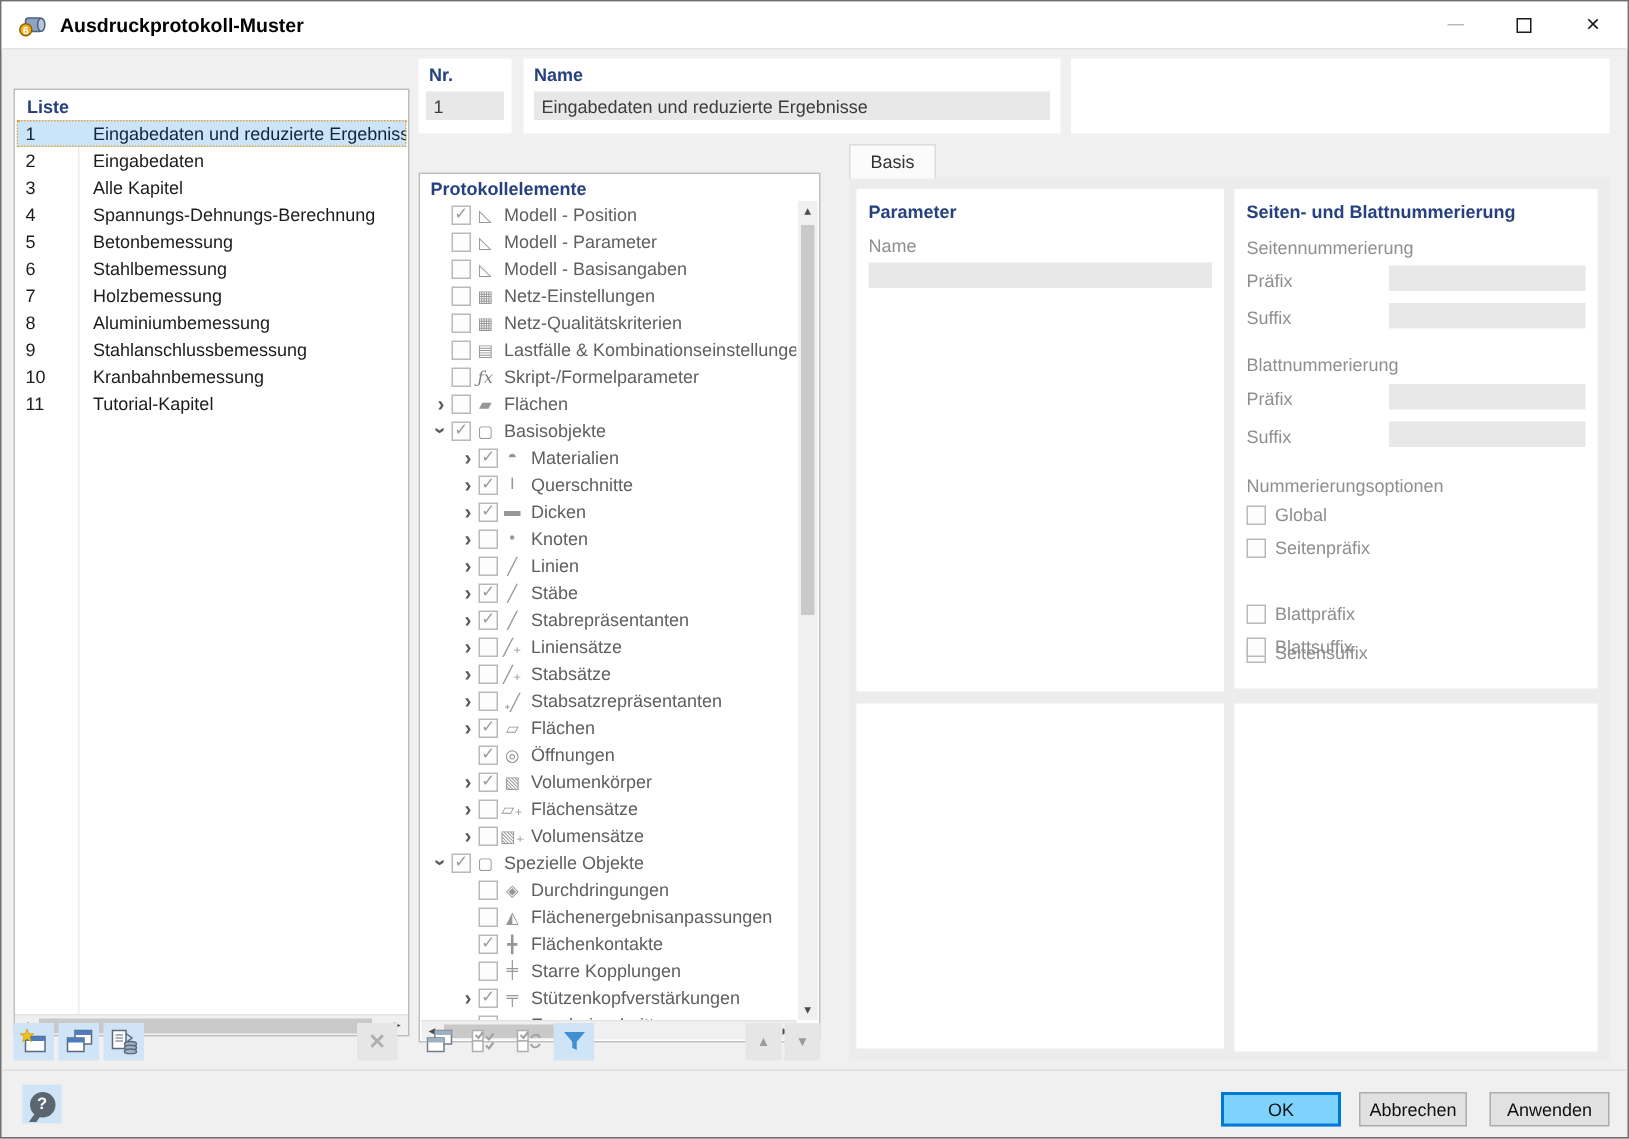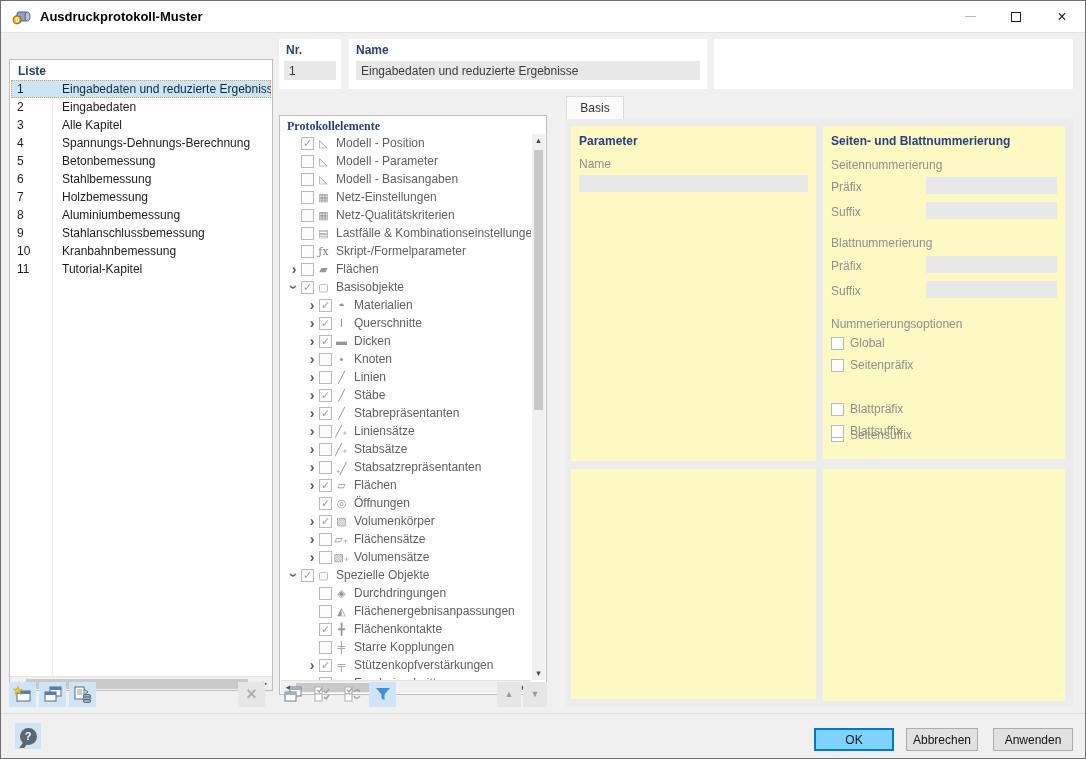--- a/index.html
+++ b/index.html
@@ -53,39 +53,39 @@
   #nrPanel { left:278px; top:38px; width:62px; height:50px; }
   #namePanel { left:348px; top:38px; width:358px; height:50px; }
   #emptyTopPanel { left:713px; top:38px; width:359px; height:50px; }
   .fieldlabel { position:absolute; left:7px; top:4px; }
   .inp { background:#e8e8e8; border:none; font-family:"Liberation Sans",sans-serif; font-size:12px; color:#3c3c3c; padding:0 5px; height:19px; }
   #nrPanel .inp { position:absolute; left:5px; top:22px; width:52px; }
   #namePanel .inp { position:absolute; left:7px; top:22px; width:344px; }
 
   
   #treePanel { left:278px; top:94px; width:268px; height:580px; }
-  #treePanel .hdr { position:absolute; left:7px; top:3px;font-family:Liberation Serif, serif; }
+  #treePanel .hdr { position:absolute; left:7px; top:3px; }
   #treeRows { position:absolute; left:1px; right:15px; top:18px; bottom:14px; overflow:hidden; }
   .trow { display:flex; align-items:center; height:18px; white-space:nowrap; color:#5f5f5f; }
   .trow.lvl1 { padding-left:6px; }
   .trow.lvl2 { padding-left:24px; }
   .chev { width:14px; flex:0 0 auto; color:#5a5a5a; font-size:14px; line-height:12px; text-align:center; font-weight:bold; }
   .chev.down { transform:rotate(90deg); }
   .chev.hide { visibility:hidden; }
   .cb { width:13px; height:13px; flex:0 0 auto; border:1px solid #b9b9b9; background:#fdfdfd; font-size:11px; line-height:11px; text-align:center; color:#9a9a9a; }
   .ticon { width:19px; flex:0 0 auto; text-align:center; color:#969696; font-size:11px; }
-  .ticon.fx { font-family:"DejaVu Serif", serif; color:#7d7d7d; }
+  .ticon.fx { font-style:italic; font-family:"DejaVu Serif", serif; color:#7d7d7d; }
   .tlabel { margin-left:3px; overflow:hidden; }
   #treePanel .vscroll { right:1px; top:18px; bottom:14px; border-left:none; }
   #treePanel .hscroll { left:1px; right:15px; bottom:1px; height:13px; }
 
   
   .tab { position:absolute; left:565px; top:95px; width:58px; height:23px; background:#fbfbfb; border:1px solid #dcdcdc; border-bottom:none; text-align:center; line-height:22px; color:#333; z-index:2; }
   #tabPage { position:absolute; left:565px; top:117px; width:507px; height:589px; background:#ececec; }
-  .subpanel { position:absolute; background:#fef9c3; }
+  .subpanel { position:absolute; background:#ffffff; }
   #pnlParameter { left:5px; top:8px; width:245px; height:335px; }
   #pnlNumbering { left:257px; top:8px; width:242px; height:333px; }
   #pnlBottomLeft { left:5px; top:351px; width:245px; height:230px; }
   #pnlBottomRight { left:257px; top:351px; width:242px; height:232px; }
   .subpanel .hdr { position:absolute; left:8px; top:8px; }
   .graylbl { position:absolute; color:#8f8f8f; }
   .subinp { position:absolute; background:#e8e8e8; border:none; height:17px; font-family:"Liberation Sans",sans-serif; font-size:12px; color:#3c3c3c; padding:0 4px; }
   .opt { position:absolute; left:8px; display:flex; align-items:flex-end; color:#8e8e8e; }
   .optcb { width:13px; height:13px; border:1px solid #b9b9b9; background:#fdfdfd; margin-right:6px; flex:0 0 auto; }
 

